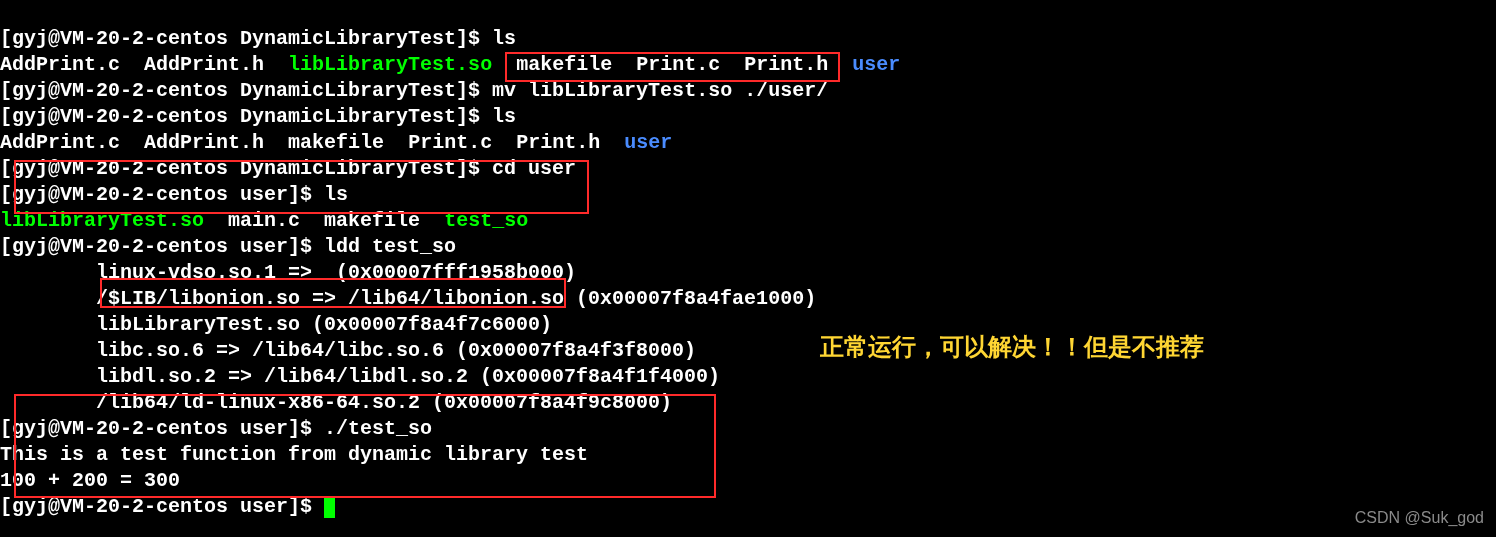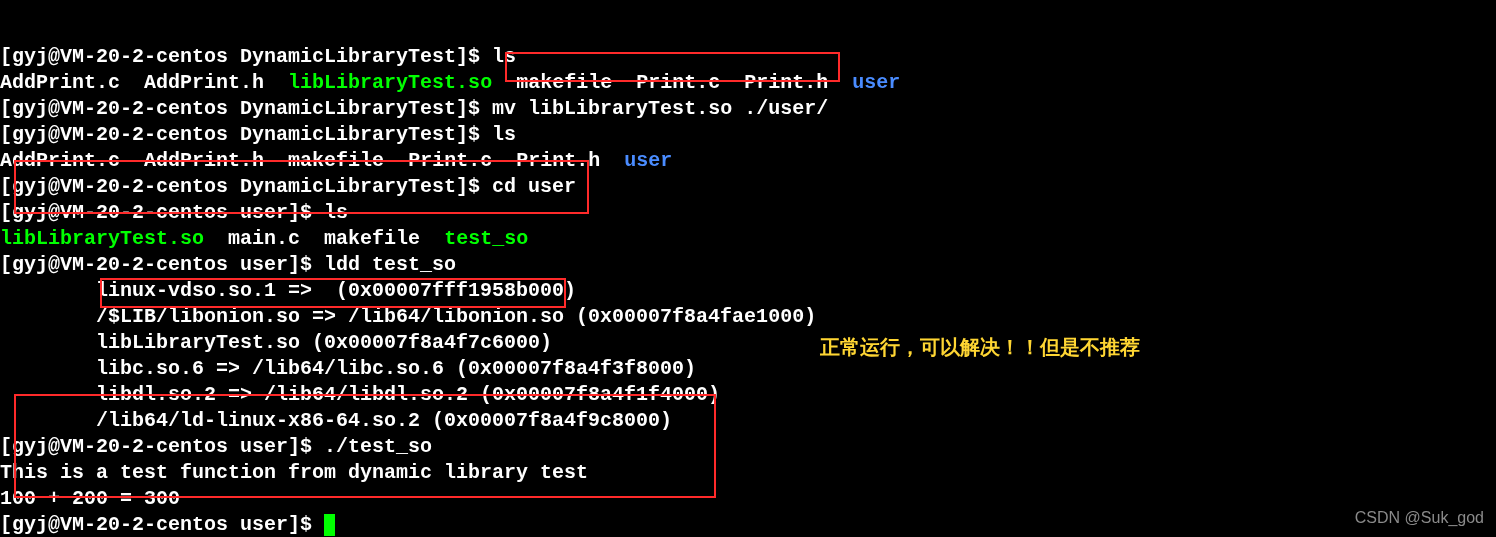--- a/index.html
+++ b/index.html
@@ -12,31 +12,31 @@
     color: #ffffff;
     width: 1496px;
     height: 537px;
     overflow: hidden;
     position: relative;
     font-weight: bold;
   }
   .term {
     white-space: pre;
     position: relative;
-    padding-top: 18px;
+    padding-top: 0;
   }
   .green { color: #00ff00; }
   .blue  { color: #4a8cff; font-weight: bold; }
   .yellow-note {
     color: #ffd633;
     position: absolute;
     left: 820px;
     top: 334px;
     font-family: "Microsoft YaHei", sans-serif;
-    font-size: 20px;
+    font-size: 24px;
     font-weight: bold;
   }
   .box {
     position: absolute;
     border: 2px solid #ff2a2a;
     box-sizing: border-box;
     pointer-events: none;
   }
   .cursor {
     background: #00ff00;

